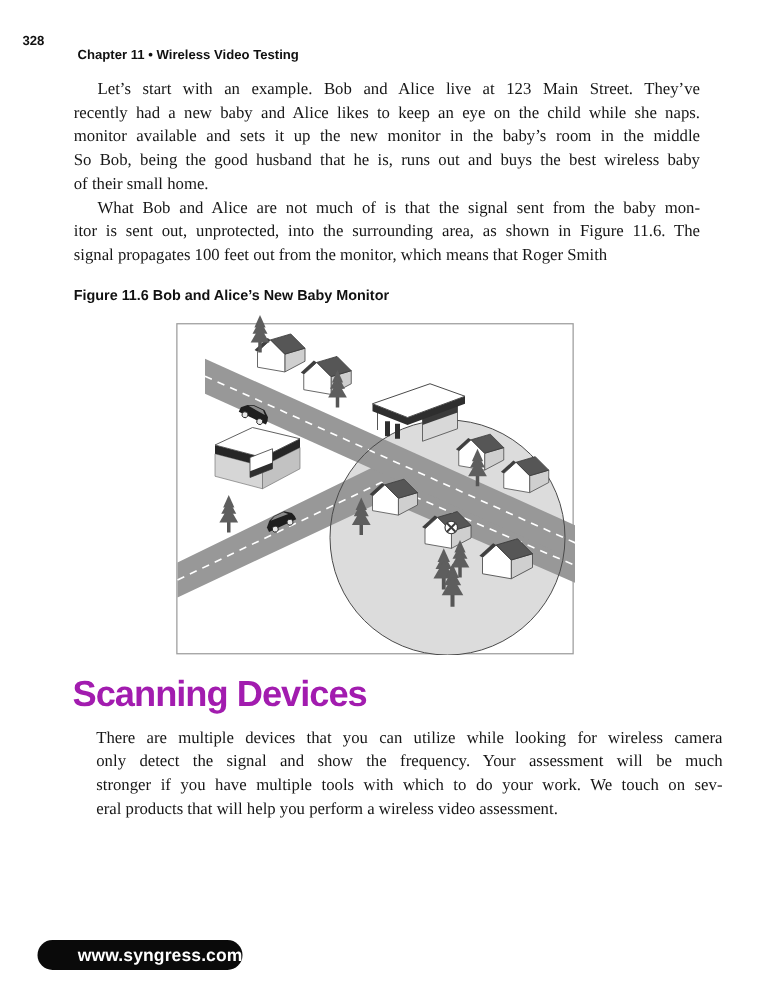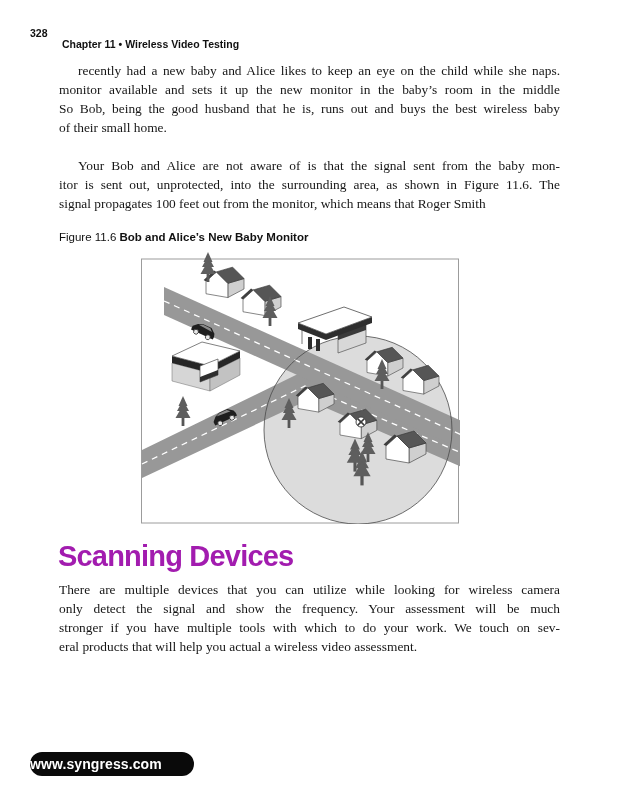--- a/index.html
+++ b/index.html
@@ -3,72 +3,73 @@
 <meta charset="utf-8">
 <style>
   html,body{margin:0;padding:0;background:#ffffff;}
   #page{position:relative;width:620px;height:800px;background:#ffffff;overflow:hidden;
         font-family:"Liberation Serif","DejaVu Serif",serif;color:#141414;}
 
   
   .runhead{position:absolute;top:27px;left:0;width:620px;height:16px;
            font-family:"Liberation Sans","DejaVu Sans",sans-serif;font-weight:bold;
            font-size:10.5px;color:#111;}
-  .runhead .pnum{position:absolute;left:18px;top:0;margin-left:12px;}
+  .runhead .pnum{position:absolute;left:18px;top:0;}
   .runhead .chap{position:absolute;left:62px;top:11px;}
 
   
   .para{position:absolute;left:59px;width:501px;font-size:13.4px;line-height:19px;color:#161616;}
   .jline{text-align:justify;text-align-last:justify;white-space:normal;}
   .jline:last-child{text-align-last:auto;}
   .para.indent .jline:first-child{text-indent:19px;}
   #para1{top:61px;}
   #para2{top:156px;}
-  #para3{top:580px;}
+  #para3{top:580px;margin-left:18px;}
 
   
   .figcaption{position:absolute;left:59px;top:231px;
               font-family:"Liberation Sans","DejaVu Sans",sans-serif;font-size:11.5px;color:#111;}
-  .figcaption .cap-label{font-weight:normal;margin-top:26px;}
+  .figcaption .cap-label{font-weight:bold;margin-top:26px;}
   .figcaption .cap-text{font-weight:bold;}
 
   
   .figure-wrap{position:absolute;left:140px;top:244px;width:320px;height:280px;}
   .figure-wrap svg{display:block;}
 
   
   .secheading{position:absolute;left:58px;top:541px;
               font-family:"Liberation Sans","DejaVu Sans",sans-serif;
               font-size:29px;font-weight:700;letter-spacing:-0.8px;color:#a21caf;line-height:30px;}
 
   
   .footer-pill{position:absolute;left:30px;top:752px;width:164px;height:24px;border-radius:12px;
-               background:#0a0a0a;display:flex;align-items:center;justify-content:flex-start;}
+               background:#0a0a0a;display:flex;align-items:center;justify-content:flex-end;}
   .footer-pill span{font-family:"Liberation Sans","DejaVu Sans",sans-serif;
                     font-weight:bold;font-size:14px;color:#ffffff;letter-spacing:0.1px;}
 </style>
 </head>
 <body>
 
 <div id="page">
 
   <div class="runhead">
     <span class="pnum">328</span>
     <span class="chap">Chapter 11 • Wireless Video Testing</span>
   </div>
 
   <div id="para1" class="para indent">
+      <div class="jline">Let’s start with an example. Bob and Alice live at 123 Main Street. They’ve</div>
       <div class="jline">recently had a new baby and Alice likes to keep an eye on the child while she naps.</div>
       <div class="jline">monitor available and sets it up the new monitor in the baby’s room in the middle</div>
       <div class="jline">So Bob, being the good husband that he is, runs out and buys the best wireless baby</div>
       <div class="jline">of their small home.</div>
     </div>
 
   <div id="para2" class="para indent">
-      <div class="jline">Your Bob and Alice are not aware of is that the signal sent from the baby mon-</div>
+      <div class="jline">What Bob and Alice are not much of is that the signal sent from the baby mon-</div>
       <div class="jline">itor is sent out, unprotected, into the surrounding area, as shown in Figure 11.6. The</div>
       <div class="jline">signal propagates 100 feet out from the monitor, which means that Roger Smith</div>
     </div>
 
   <div class="figcaption">
     <span class="cap-label">Figure 11.6</span>
     <span class="cap-text"> <span>Bob and Alice’s New Baby Monitor</span></span>
   </div>
 
   <div class="figure-wrap">
@@ -158,20 +159,20 @@
       <use href="#car" transform="translate(84,162) rotate(-25)"></use>
     </svg>
   </div>
 
   <div class="secheading">Scanning Devices</div>
 
   <div id="para3" class="para">
       <div class="jline">There are multiple devices that you can utilize while looking for wireless camera</div>
       <div class="jline">only detect the signal and show the frequency. Your assessment will be much</div>
       <div class="jline">stronger if you have multiple tools with which to do your work. We touch on sev-</div>
-      <div class="jline">eral products that will help you actual a wireless video assessment.</div>
+      <div class="jline">eral products that will help you perform a wireless video assessment.</div>
     </div>
 
   <div class="footer-pill">
     <span>www.syngress.com</span>
   </div>
 
 </div>
 
 </body></html>

